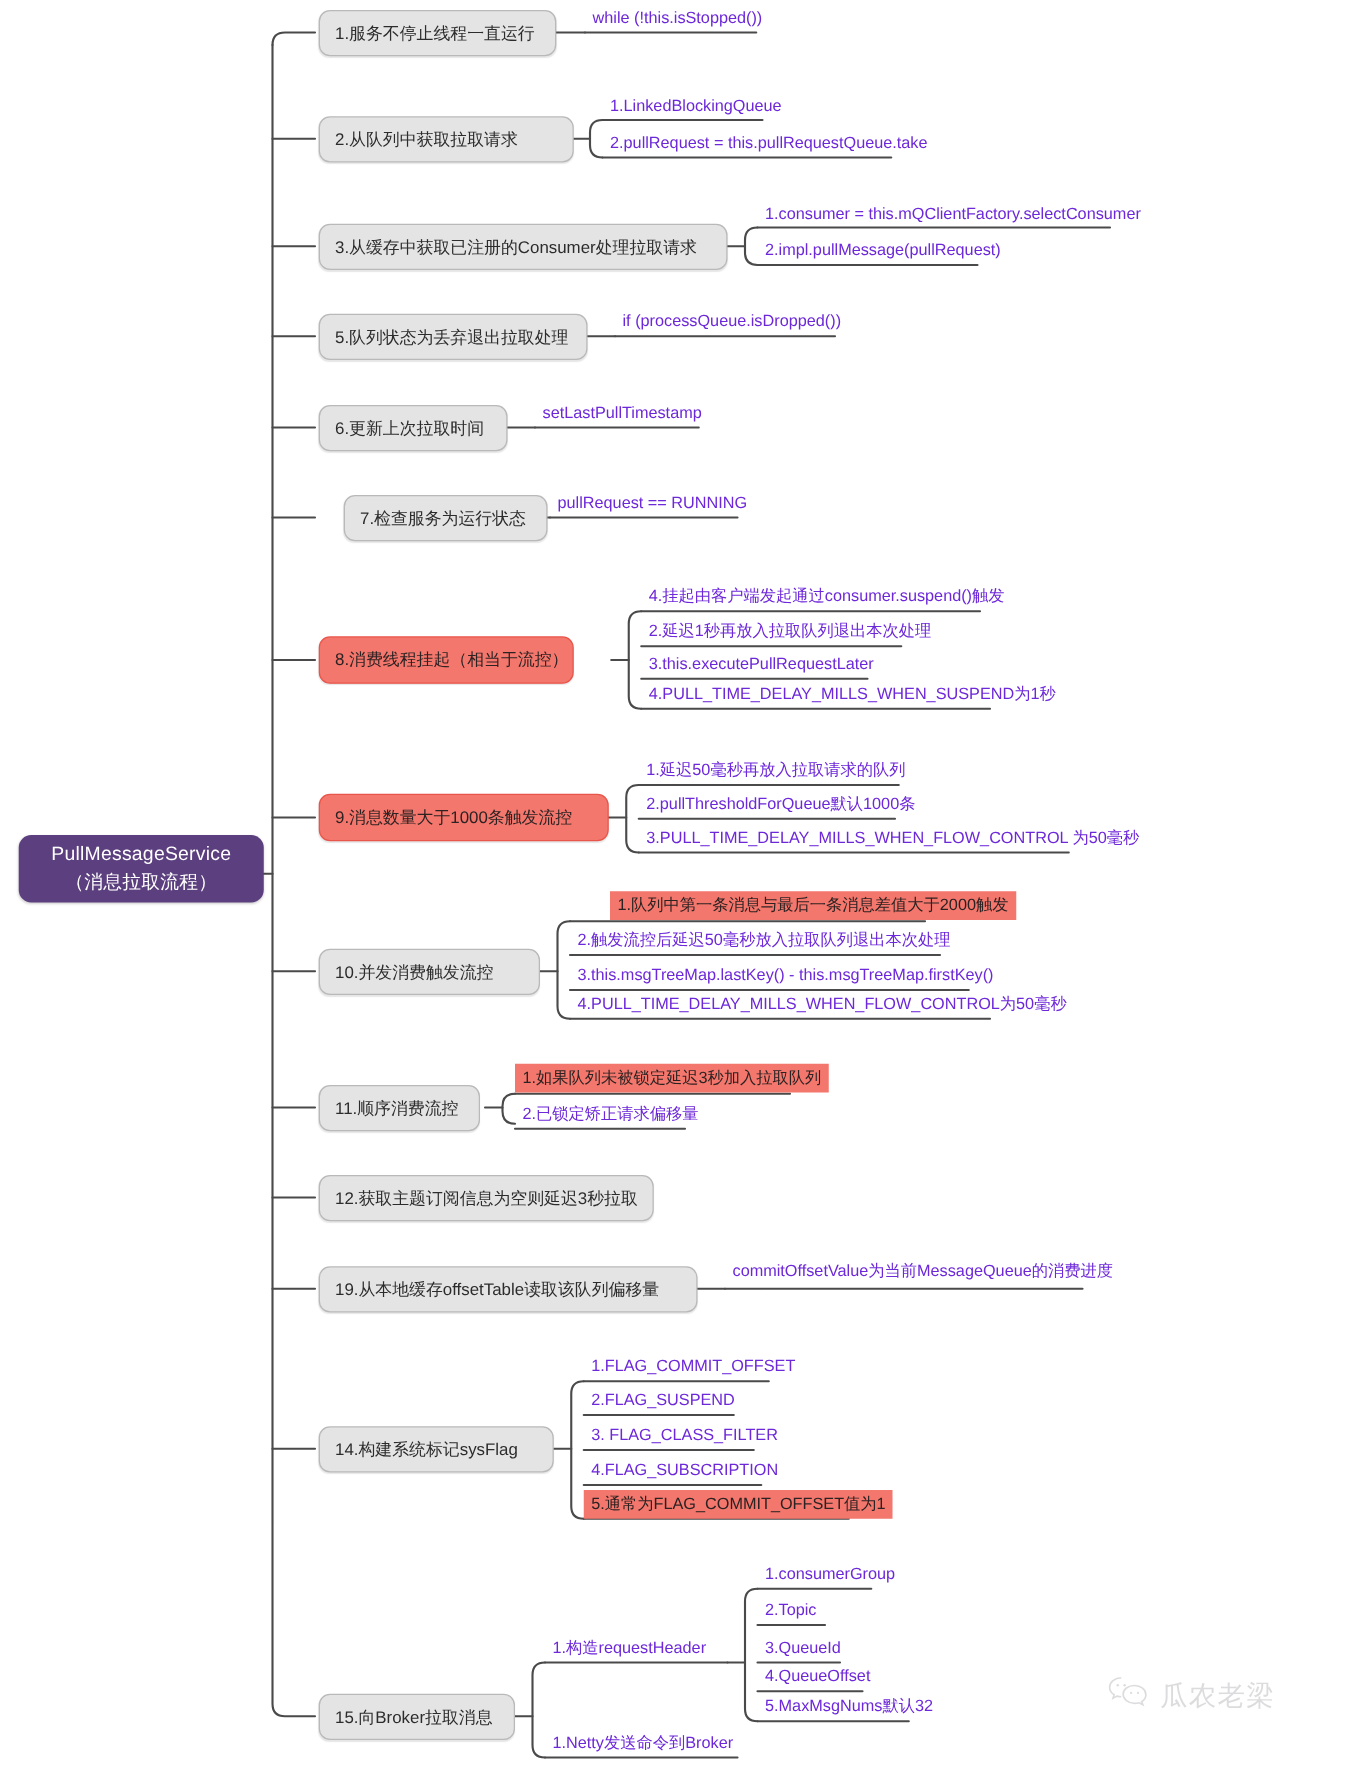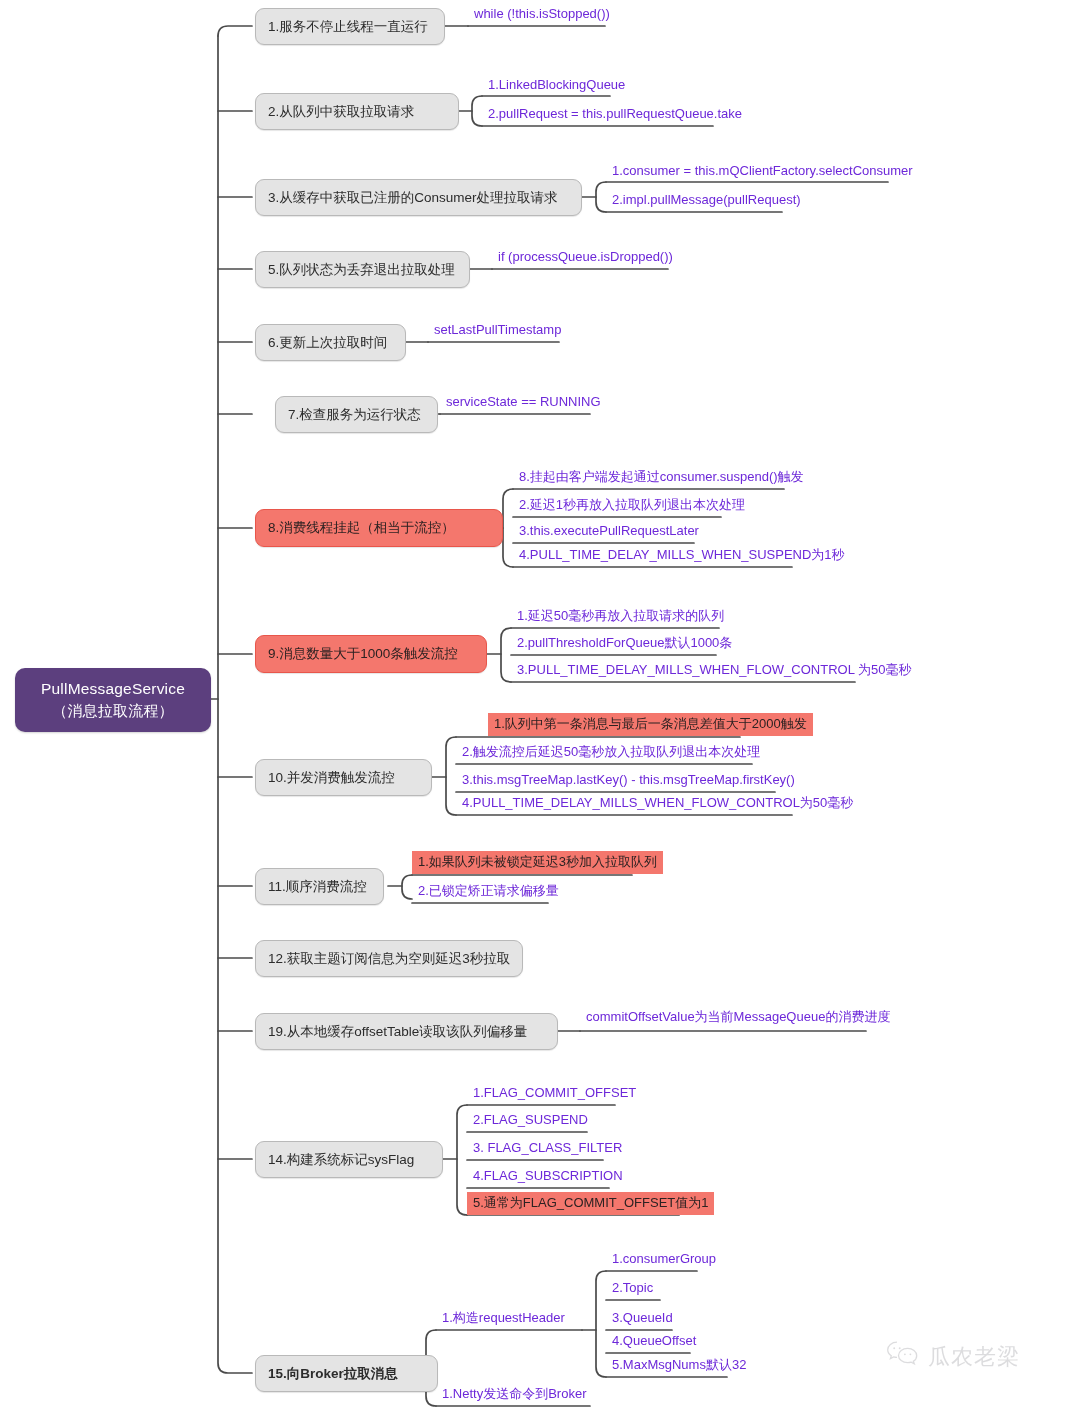--- a/index.html
+++ b/index.html
@@ -170,21 +170,21 @@
       <path d="M582 1330 H596"></path>
       <path d="M606 1271 Q596 1271 596 1281 V1367 Q596 1377 606 1377"></path>
       <path d="M606 1271 H697"></path>
       <path d="M606 1300 H660"></path>
       <path d="M606 1330 H672"></path>
       <path d="M606 1353 H690"></path>
       <path d="M606 1377 H727"></path>
     </g>
   </svg>
 
-  <div class="root-node" style="left:15px;top:668px;width:196px;height:64px;">
+  <div class="root-node" style="left:15px;top:668px;width:196px;height:54px;">
     <span class="l1">PullMessageService</span>
     <span class="l2">（消息拉取流程）</span>
   </div>
 
   <div class="node" style="left:255px;top:8px;width:190px;height:37px;">
     <span>1.服务不停止线程一直运行</span>
   </div>
 
   <div class="node" style="left:255px;top:93px;width:204px;height:37px;">
     <span>2.从队列中获取拉取请求</span>
@@ -199,21 +199,21 @@
   </div>
 
   <div class="node" style="left:255px;top:324px;width:151px;height:37px;">
     <span>6.更新上次拉取时间</span>
   </div>
 
   <div class="node" style="left:255px;top:396px;width:163px;height:37px;margin-left:20px;">
     <span>7.检查服务为运行状态</span>
   </div>
 
-  <div class="node red" style="left:255px;top:509px;width:248px;height:38px;">
+  <div class="node red" style="left:255px;top:509px;width:204px;height:38px;">
     <span>8.消费线程挂起（相当于流控）</span>
   </div>
 
   <div class="node red" style="left:255px;top:635px;width:232px;height:38px;">
     <span>9.消息数量大于1000条触发流控</span>
   </div>
 
   <div class="node" style="left:255px;top:759px;width:177px;height:37px;">
     <span>10.并发消费触发流控</span>
   </div>
@@ -227,21 +227,21 @@
   </div>
 
   <div class="node" style="left:255px;top:1013px;width:303px;height:37px;">
     <span>19.从本地缓存offsetTable读取该队列偏移量</span>
   </div>
 
   <div class="node" style="left:255px;top:1141px;width:188px;height:37px;">
     <span>14.构建系统标记sysFlag</span>
   </div>
 
-  <div class="node" style="left:255px;top:1355px;width:183px;height:37px;font-weight:bold;">
+  <div class="node" style="left:255px;top:1355px;width:157px;height:37px;">
     <span>15.向Broker拉取消息</span>
   </div>
 
   <div class="leaf" style="left:470px;top:5px;">
     <span>while (!this.isStopped())</span>
   </div>
 
   <div class="leaf" style="left:484px;top:76px;">
     <span>1.LinkedBlockingQueue</span>
   </div>
@@ -258,25 +258,25 @@
 
   <div class="leaf" style="left:494px;top:248px;">
     <span>if (processQueue.isDropped())</span>
   </div>
 
   <div class="leaf" style="left:430px;top:321px;">
     <span>setLastPullTimestamp</span>
   </div>
 
   <div class="leaf" style="left:442px;top:393px;">
-    <span>serviceState == RUNNING</span>
+    <span>pullRequest == RUNNING</span>
   </div>
 
   <div class="leaf" style="left:515px;top:468px;">
-    <span>8.挂起由客户端发起通过consumer.suspend()触发</span>
+    <span>4.挂起由客户端发起通过consumer.suspend()触发</span>
   </div>
   <div class="leaf" style="left:515px;top:496px;">
     <span>2.延迟1秒再放入拉取队列退出本次处理</span>
   </div>
   <div class="leaf" style="left:515px;top:522px;">
     <span>3.this.executePullRequestLater</span>
   </div>
   <div class="leaf" style="left:515px;top:546px;">
     <span>4.PULL_TIME_DELAY_MILLS_WHEN_SUSPEND为1秒</span>
   </div>

